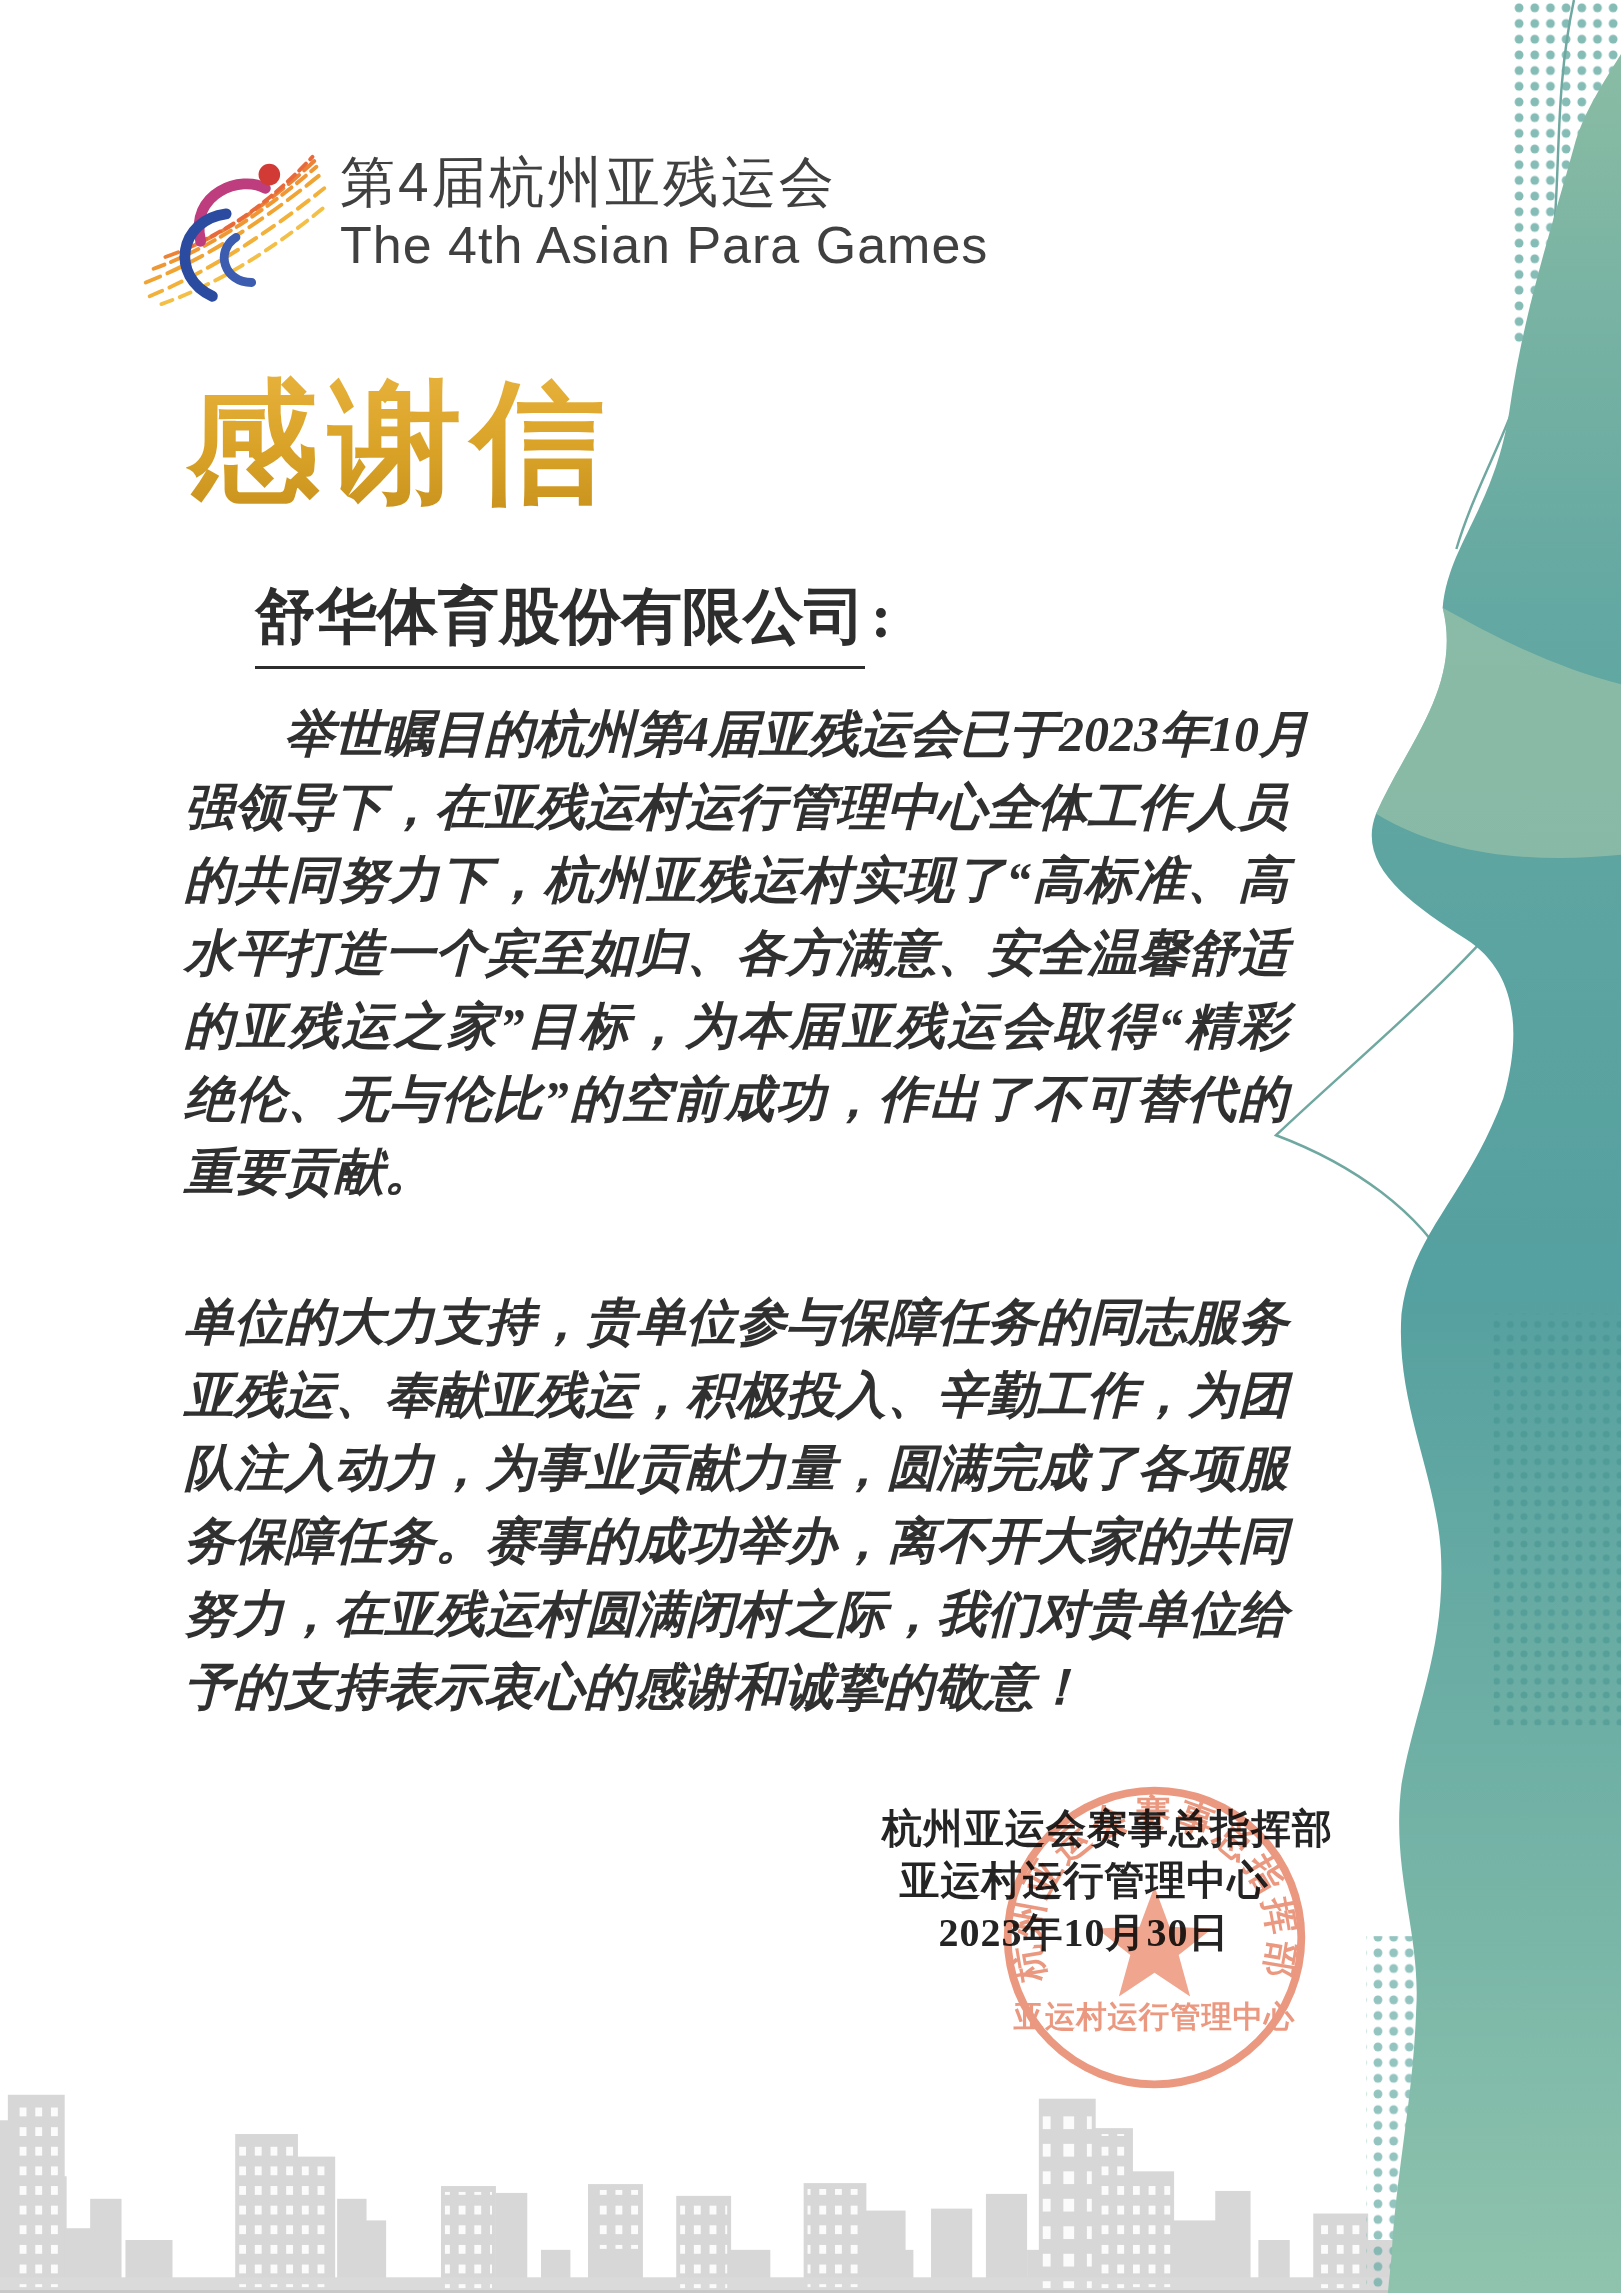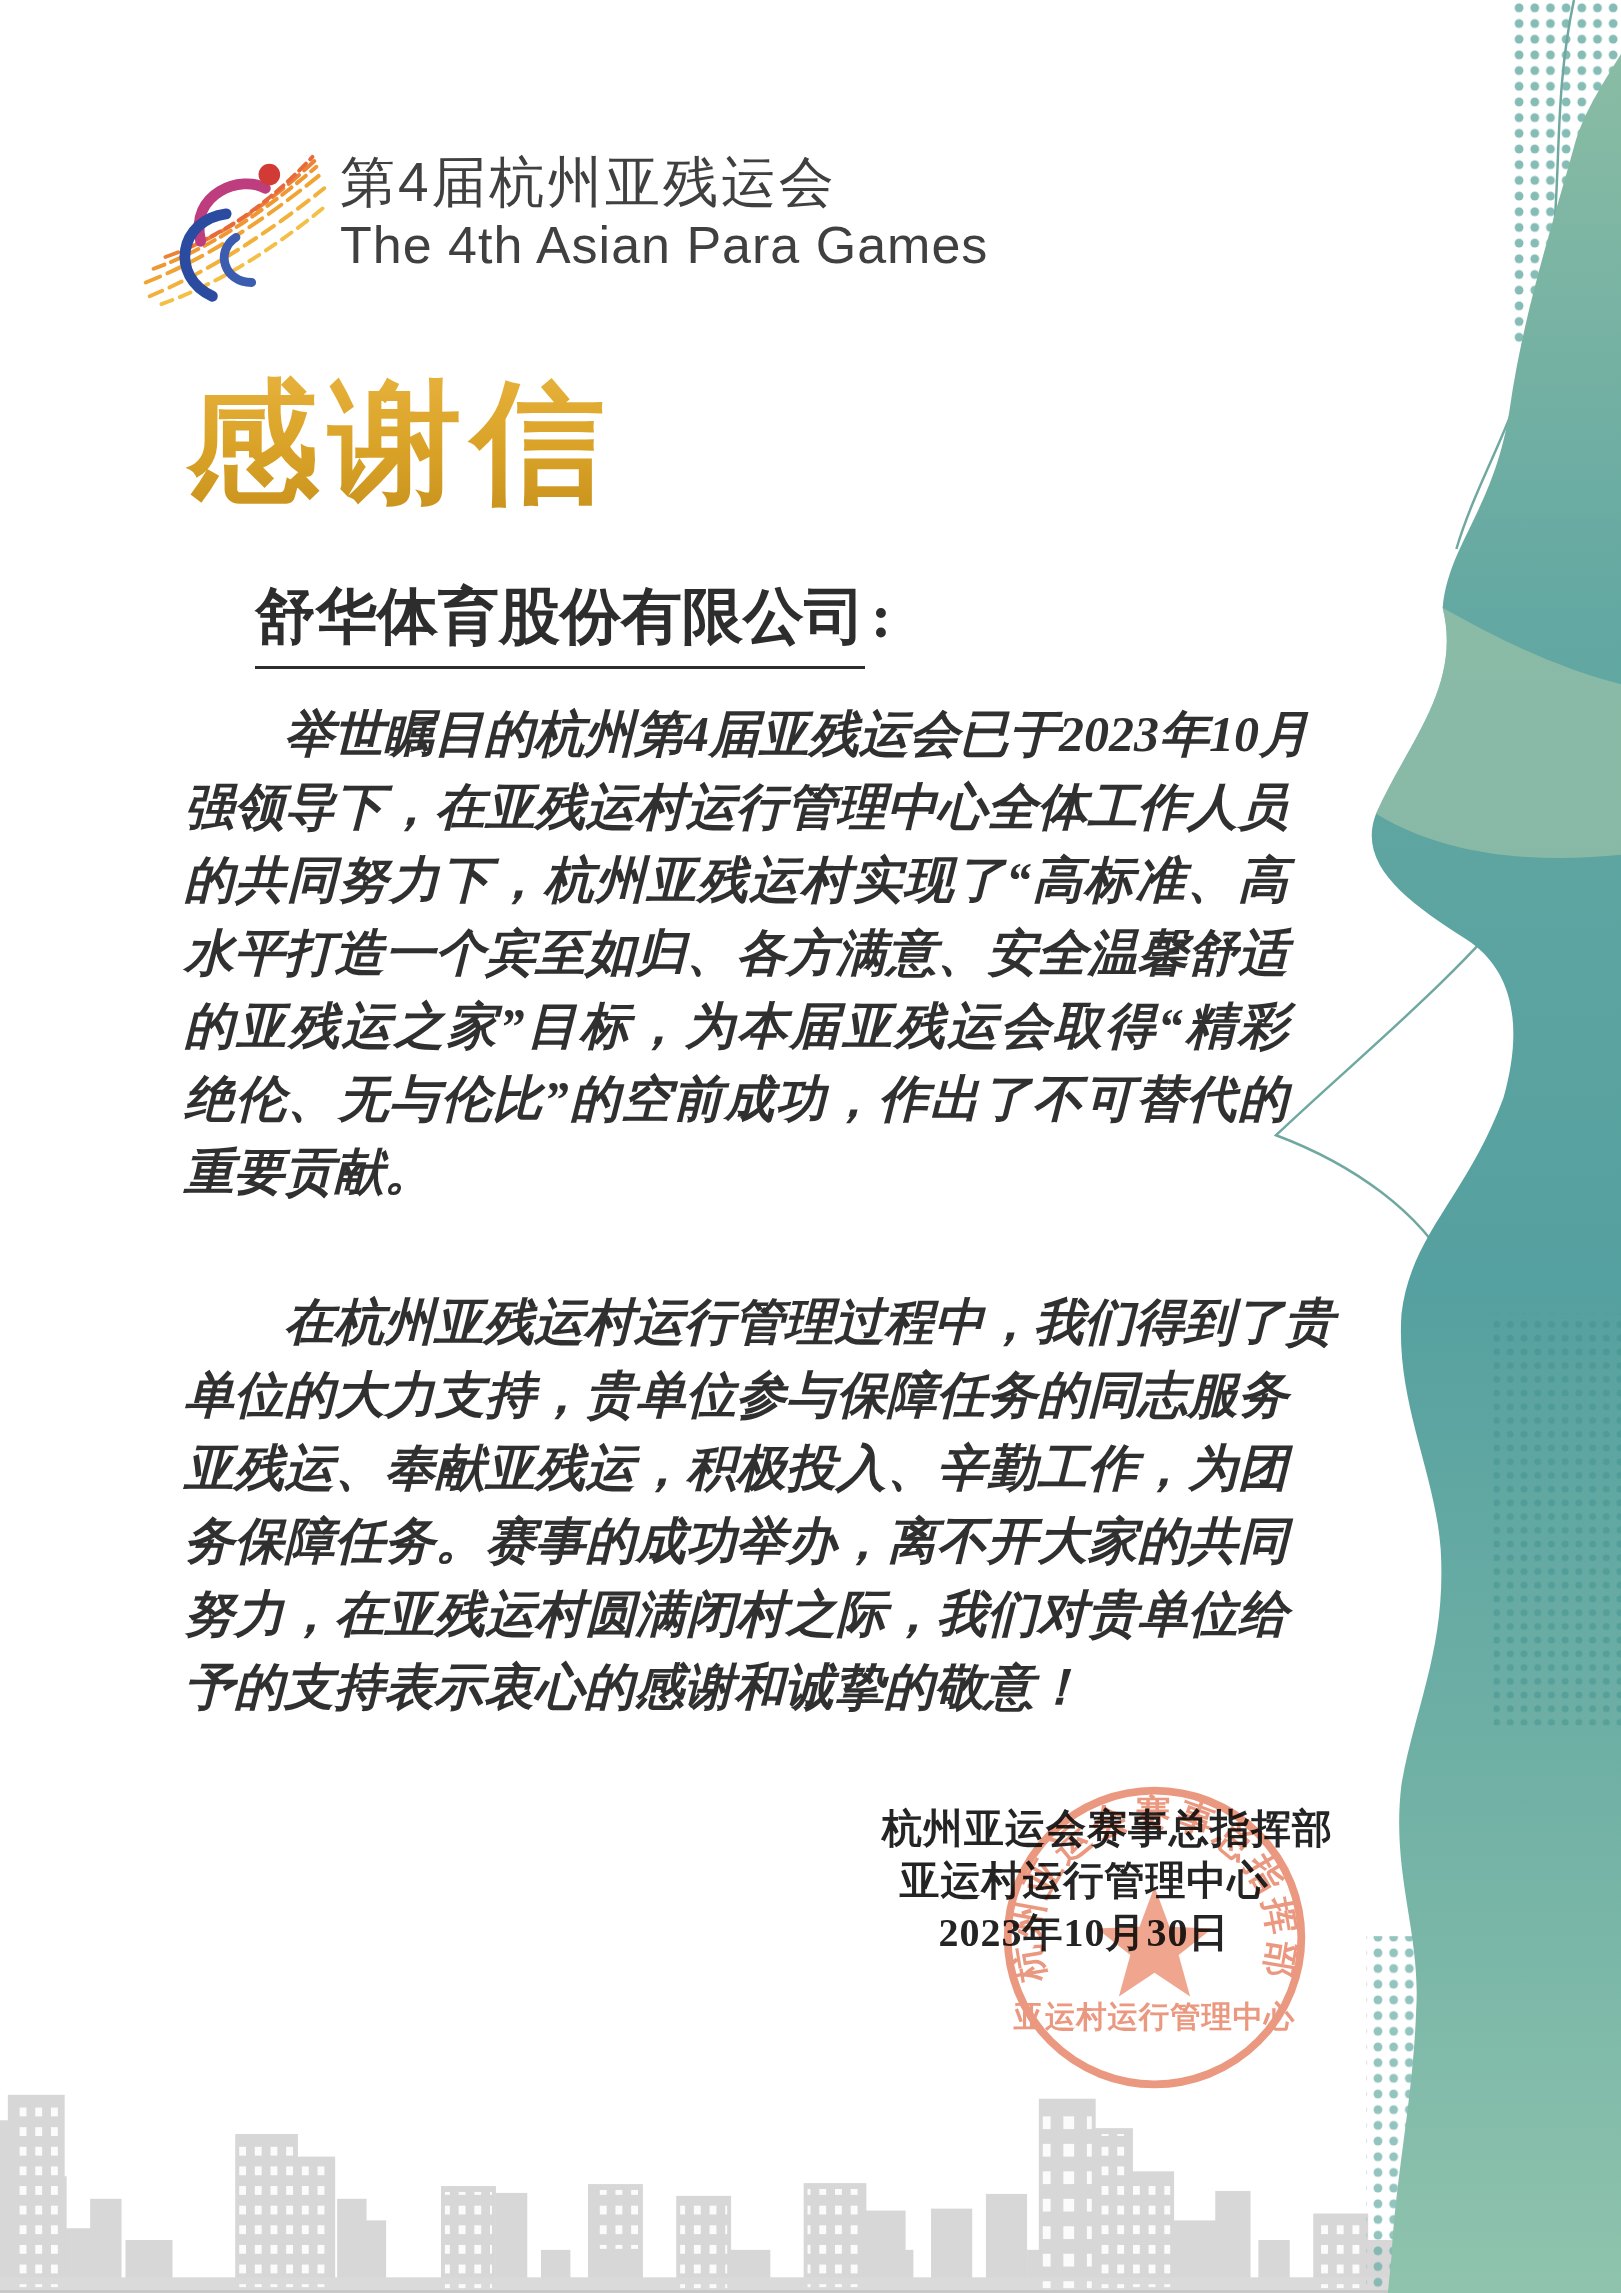--- a/index.html
+++ b/index.html
@@ -194,23 +194,23 @@
       <div class="line first">举世瞩目的杭州第4届亚残运会已于2023年10月</div>
       <div class="line">强领导下，在亚残运村运行管理中心全体工作人员</div>
       <div class="line">的共同努力下，杭州亚残运村实现了“高标准、高</div>
       <div class="line">水平打造一个宾至如归、各方满意、安全温馨舒适</div>
       <div class="line">的亚残运之家”目标，为本届亚残运会取得“精彩</div>
       <div class="line">绝伦、无与伦比”的空前成功，作出了不可替代的</div>
       <div class="line last">重要贡献。</div>
     </div>
 
     <div class="body-text para2">
-      <div class="line first">在杭州亚残运村运行管理过程中，我们得到了贵</div>
       <div class="line">单位的大力支持，贵单位参与保障任务的同志服务</div>
       <div class="line">亚残运、奉献亚残运，积极投入、辛勤工作，为团</div>
+      <div class="line">队注入动力，为事业贡献力量，圆满完成了各项服</div>
       <div class="line">务保障任务。赛事的成功举办，离不开大家的共同</div>
       <div class="line">努力，在亚残运村圆满闭村之际，我们对贵单位给</div>
       <div class="line last">予的支持表示衷心的感谢和诚挚的敬意！</div>
     </div>
 
     <div class="signature">
       <div class="sig-line">杭州亚运会赛事总指挥部</div>
       <div class="sig-line">亚运村运行管理中心</div>
       <div class="sig-line">2023年10月30日</div>
     </div>

